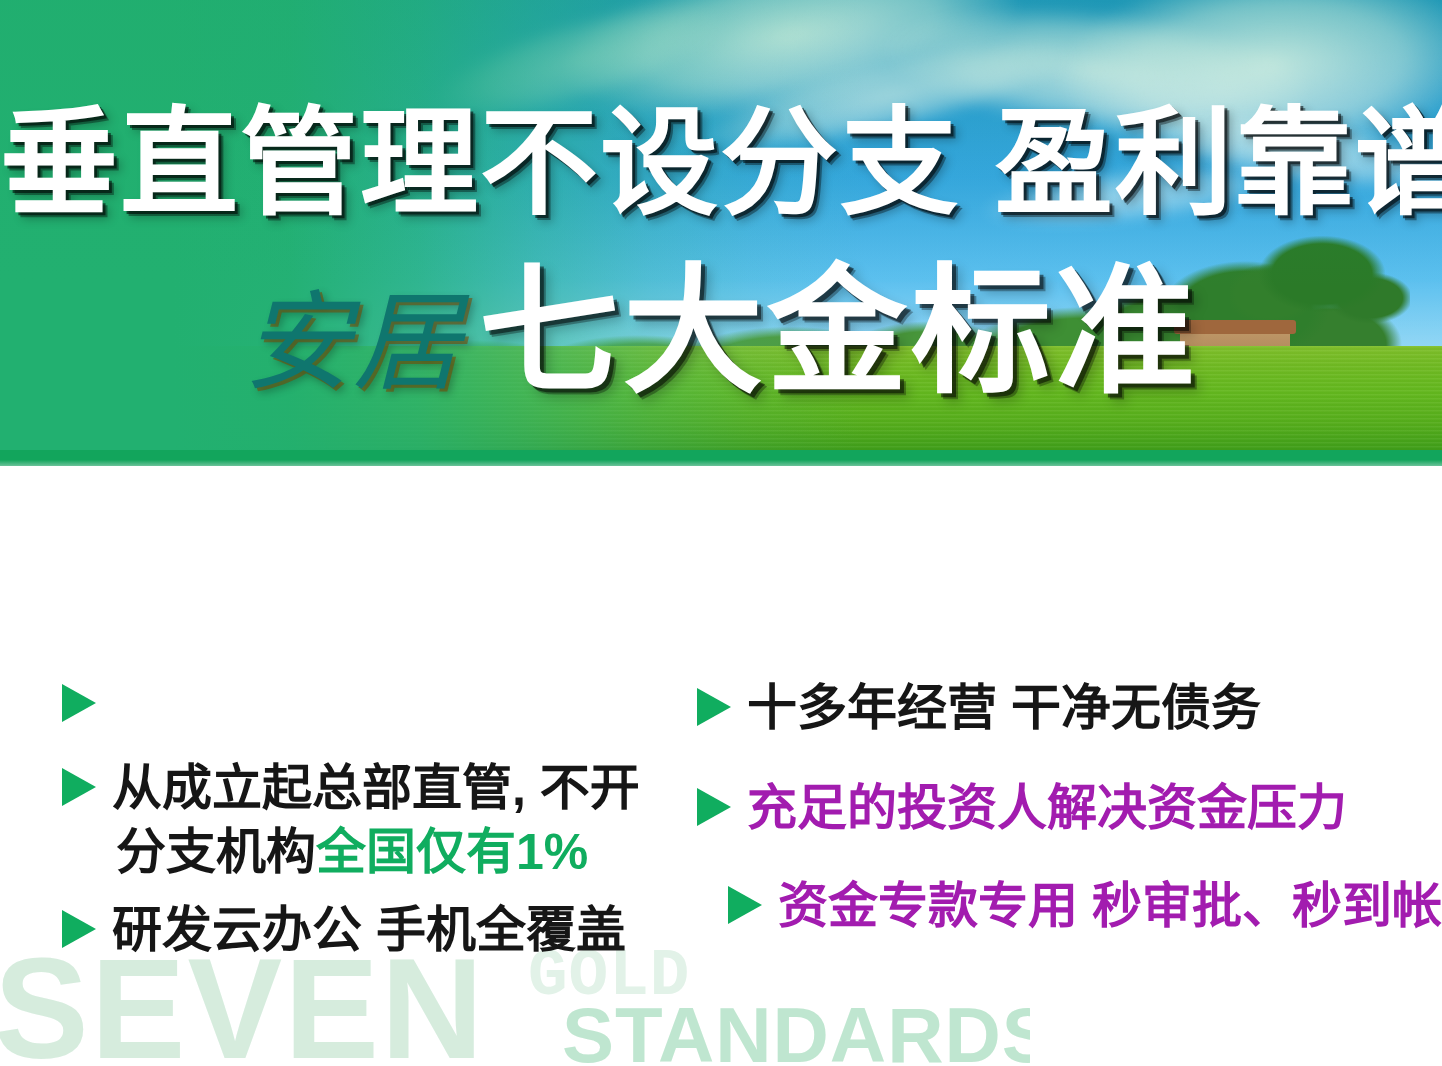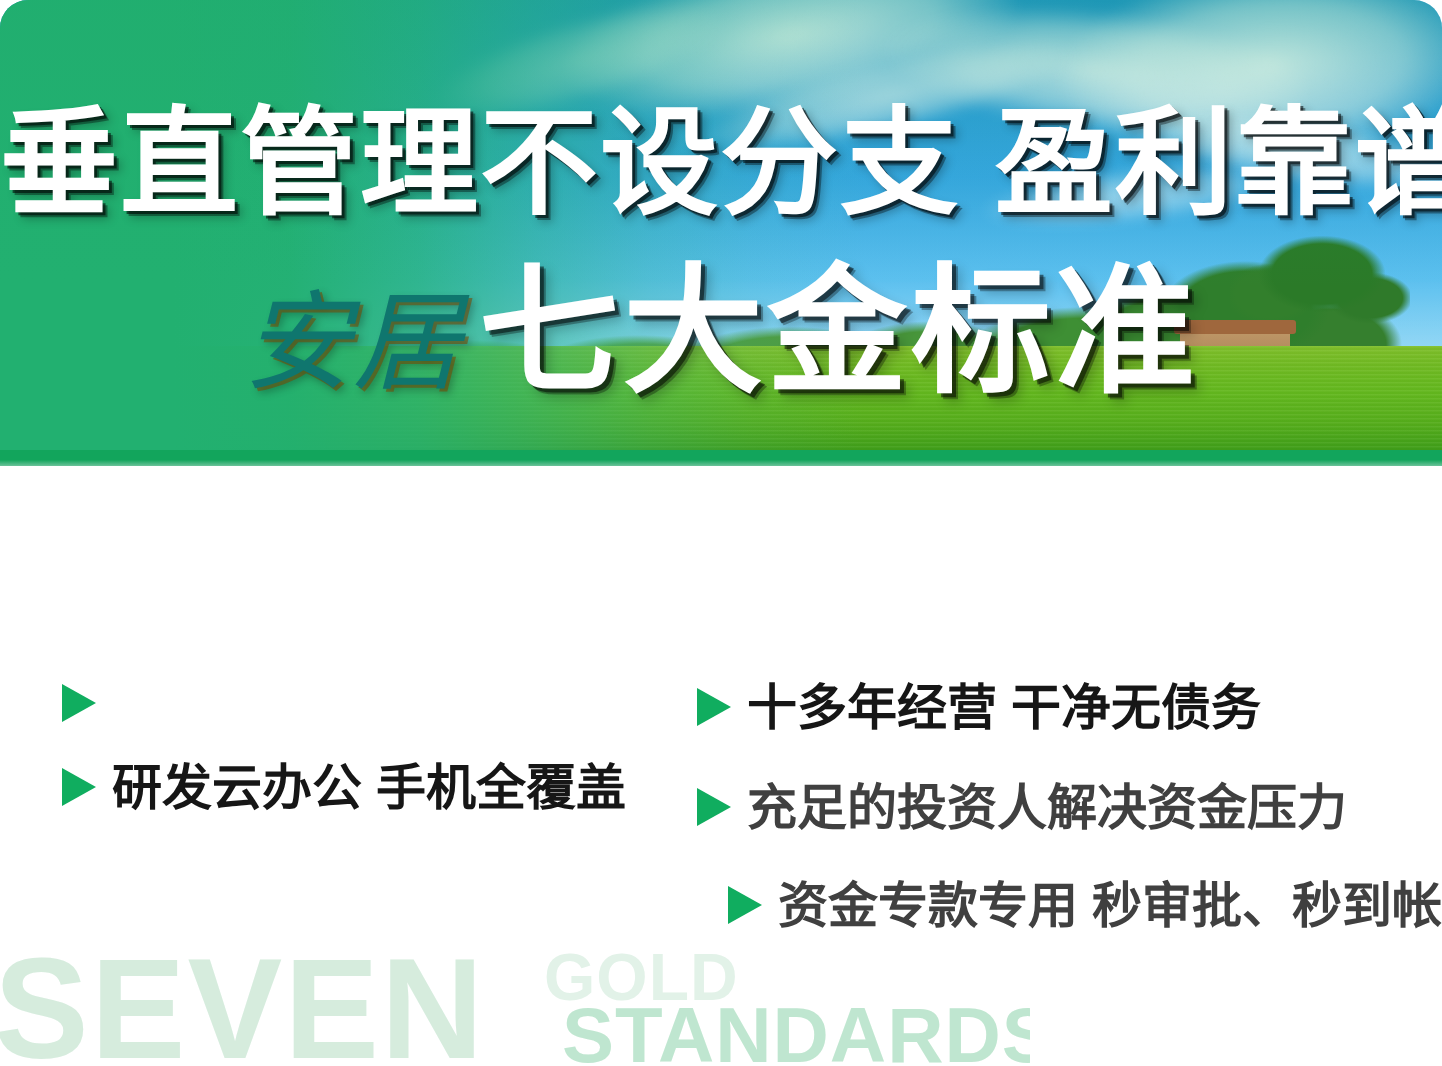--- a/index.html
+++ b/index.html
@@ -11,21 +11,20 @@
   body {
     font-family: "Liberation Sans", "DejaVu Sans", sans-serif;
   }
 
   .ad-root {
     position: relative;
     width: 1442px;
     height: 1066px;
     overflow: hidden;
     background: #ffffff;
-    border-radius: 28px;
   }
 
   
   .hero {
     position: absolute;
     left: 0; top: 0;
     width: 1442px;
     height: 466px;
     overflow: hidden;
   }
@@ -272,21 +271,21 @@
   .bullet-icon svg { display: block; }
 
   .feature-text {
     font-size: 50px;
     font-weight: bold;
     line-height: 1.28;
     color: #161616;
     letter-spacing: 0px;
   }
   .feature-text .accent { color: #10ad5f; }
-  .feature-text.all-green { color: #404040; }
+  .feature-text.all-green { color: #a21caf; }
   .feature-text .line { display: block; white-space: nowrap; }
   .feature-text .line-indent { display: block; white-space: nowrap; padding-left: 4px; }
 
   
   .col-left  .f1 { margin-top: 12px;  margin-bottom: 34px; }
   .col-left  .f2 { margin-bottom: 14px; }
   .col-left  .f3 { margin-bottom: 0; }
   .col-right .f1 { margin-top: 12px;  margin-bottom: 36px; }
   .col-right .f2 { margin-bottom: 34px; }
   .col-right .f3 { margin-bottom: 0; padding-left: 31px; }
@@ -309,28 +308,29 @@
     font-size: 142px;
     font-weight: bold;
     line-height: 1;
     color: #cfe9d8;
     opacity: .85;
     letter-spacing: 2px;
     white-space: nowrap;
   }
   .wm-gold {
     position: absolute;
-    left: 544px;
+    left: 528px;
     bottom: 56px;
     font-size: 66px;
     font-weight: bold;
     line-height: 1;
     color: #e2f2e8;
     letter-spacing: 1px;
     white-space: nowrap;
+    font-family: Liberation Mono, monospace;
   }
   .wm-standards {
     position: absolute;
     left: 562px;
     bottom: -8px;
     font-size: 78px;
     font-weight: bold;
     line-height: 1;
     color: #b9e4cb;
     opacity: .9;
@@ -411,20 +411,31 @@
     <div class="col-left">
 
       <div class="feature f1">
         <span class="bullet-icon">
           <svg width="34" height="38" viewBox="0 0 34 38" aria-hidden="true">
             <polygon points="0,0 34,19 0,38" fill="#10ad5f"></polygon>
           </svg>
         </span>
       </div>
 
+      <div class="feature f2">
+        <span class="bullet-icon">
+          <svg width="34" height="38" viewBox="0 0 34 38" aria-hidden="true">
+            <polygon points="0,0 34,19 0,38" fill="#10ad5f"></polygon>
+          </svg>
+        </span>
+        <span class="feature-text">
+          <span class="line">从成立起总部直管, 不开</span>
+          <span class="line-indent"><span>分支机构</span><span class="accent">全国仅有1%</span></span>
+        </span>
+      </div>
 
       <div class="feature f3">
         <span class="bullet-icon">
           <svg width="34" height="38" viewBox="0 0 34 38" aria-hidden="true">
             <polygon points="0,0 34,19 0,38" fill="#10ad5f"></polygon>
           </svg>
         </span>
         <span class="feature-text">
           <span class="line">研发云办公  手机全覆盖</span>
         </span>

